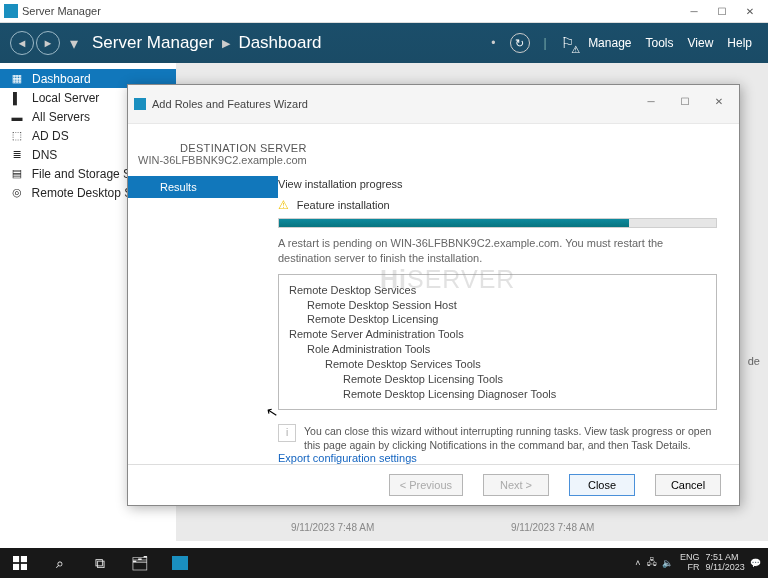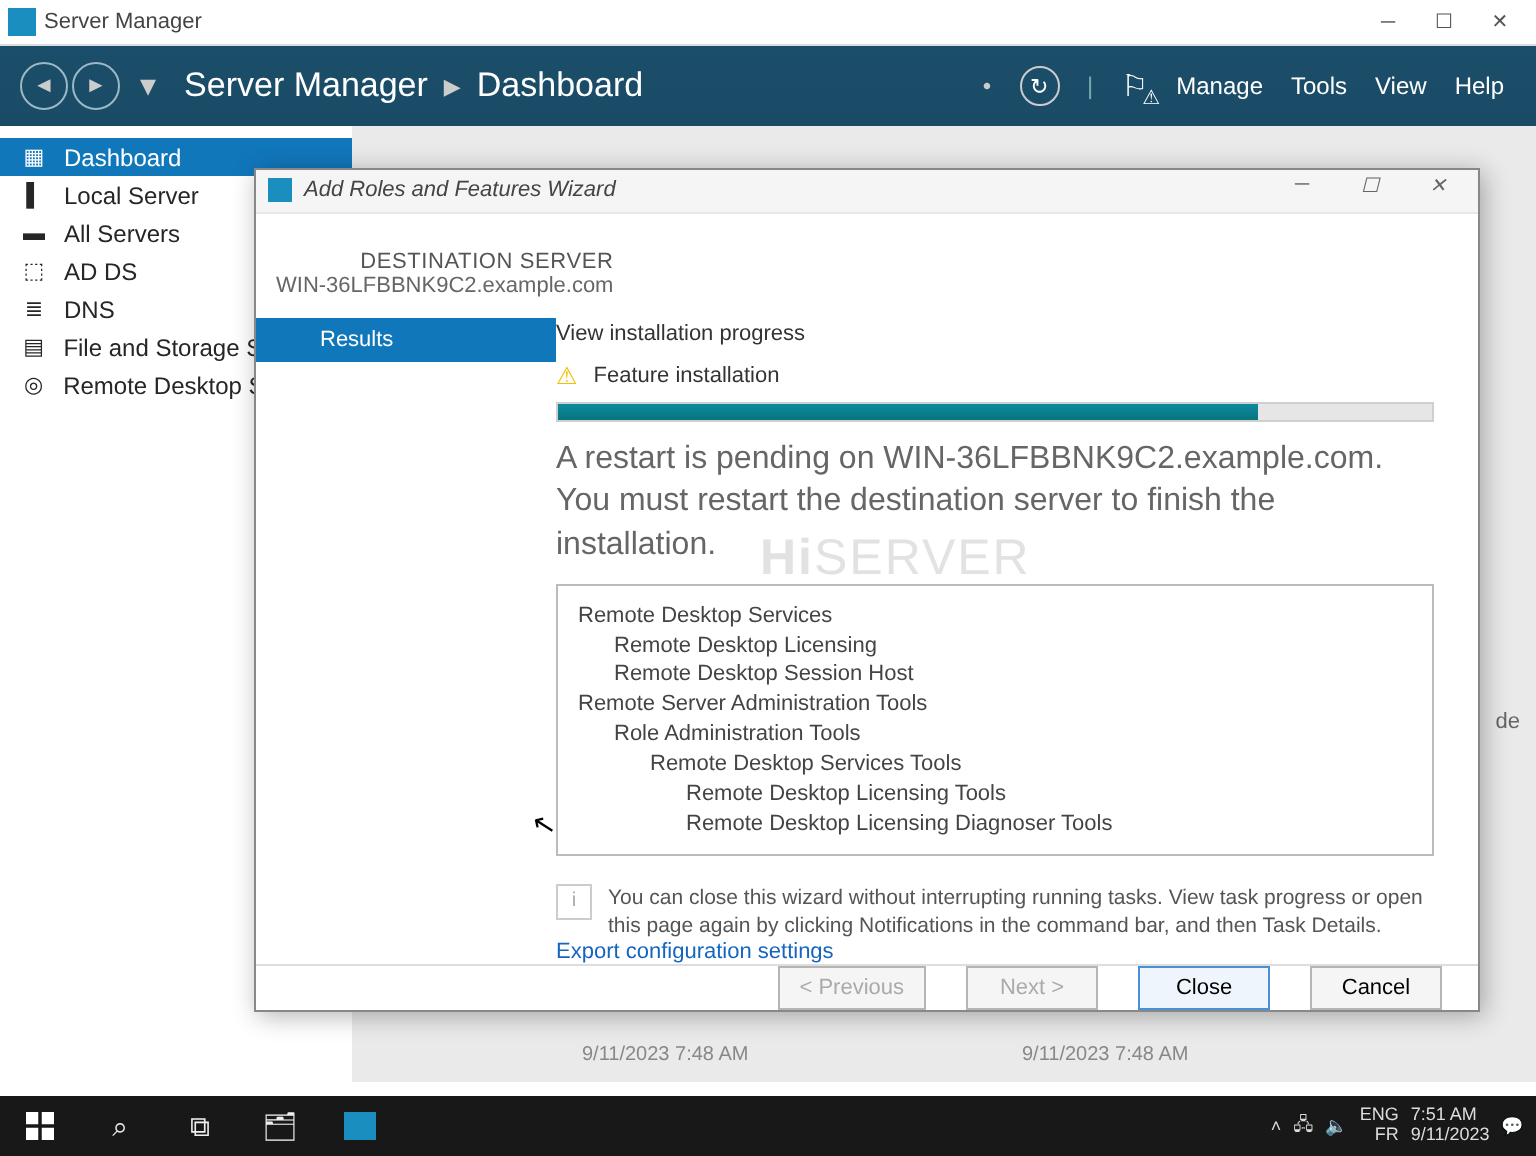--- a/index.html
+++ b/index.html
@@ -26,41 +26,41 @@
 .sidebar { width: 176px; background: #fff; padding-top: 6px; }
 .nav-item { display: flex; align-items: center; height: 19px; font-size: 12px; padding: 0 10px; gap: 8px; color: #262626; }
 .nav-item.active { background: #1177bb; color: #fff; }
 .nav-icon { width: 14px; height: 14px; display: inline-flex; align-items: center; justify-content: center; font-size: 11px; }
 
 .content { flex: 1; background: #eaeaea; position: relative; }
 
 .bpa { position: absolute; font-size: 12px; color: #333; }
 
 .dialog { position: absolute; left: 127px; top: 84px; width: 613px; height: 422px; background: #fff; border: 1px solid #888; box-shadow: 2px 2px 12px rgba(0,0,0,.3); display: flex; flex-direction: column; }
-.dlg-title { height: 40px; background: #f5f5f5; display: flex; align-items: center; padding: 0 6px; font-size: 11px; color: #444; gap: 6px; border-bottom: 1px solid #e8e8e8; font-style: italic; }
+.dlg-title { height: 40px; background: #f5f5f5; display: flex; align-items: center; padding: 0 6px; font-size: 11px; color: #444; gap: 6px; border-bottom: 1px solid #e8e8e8; }
 .dlg-title .spacer { flex: 1; }
 .dlg-title .winbtn { width: 28px; height: 16px; text-align: center; font-size: 10px; color: #666; }
 .cube { width: 12px; height: 12px; background: #1a8fbf; display: inline-block; }
 
 .dlg-head { display: flex; justify-content: space-between; padding: 18px 22px 10px 10px; }
 .dlg-heading { color: #1a8fbf; font-size: 19px; font-weight: 400; }
 .dest { text-align: right; font-size: 11px; color: #666; }
 .dest .b { color: #555; letter-spacing: .3px; }
 
 .dlg-body { flex: 1; display: flex; }
 .steps { width: 150px; }
 .step { font-size: 11px; color: #aaa; padding: 5px 32px; }
 .step.active { background: #1177bb; color: #fff; }
 
 .main { flex: 1; padding: 2px 22px 0 0; font-size: 11px; color: #333; }
 .progress-line { display: flex; align-items: center; gap: 8px; margin: 8px 0 6px; }
 .yi { color: #f0c000; font-size: 12px; }
 .pbar { height: 10px; background: #e6e6e6; border: 1px solid #cfcfcf; margin-bottom: 8px; position: relative; }
 .pbar .fill { position: absolute; left: 0; top: 0; bottom: 0; width: 80%; background: linear-gradient(#0d8a9e,#07747f); }
-.note { color: #666; font-size: 16px; line-height: 1.35; margin-bottom: 8px; }
+.note { color: #666; font-size: 11px; line-height: 1.35; margin-bottom: 8px; }
 
 .treebox { border: 1px solid #bbb; padding: 8px 10px; height: 136px; font-size: 11px; color: #444; }
 .t1 { margin: 0; }
 .t2 { margin-left: 18px; }
 .t3 { margin-left: 36px; }
 .t4 { margin-left: 54px; }
 .treebox div { line-height: 1.35; }
 
 .info-row { display: flex; gap: 8px; margin-top: 14px; font-size: 10.5px; color: #555; line-height: 1.35; }
 .info-icon { width: 18px; height: 18px; border: 1px solid #ccc; display: flex; align-items: center; justify-content: center; color: #aaa; font-size: 10px; flex-shrink: 0; }
@@ -187,22 +187,22 @@
       <div class="progress-line">
         <span class="yi">⚠</span>
         <span>Feature installation</span>
       </div>
       <div class="pbar">
           <div class="fill"></div>
         </div>
       <div class="note">A restart is pending on WIN-36LFBBNK9C2.example.com. You must restart the destination server to finish the installation.</div>
       <div class="treebox">
         <div class="t1">Remote Desktop Services</div>
+        <div class="t2">Remote Desktop Session Host</div>
         <div class="t2">Remote Desktop Licensing</div>
-        <div class="t2">Remote Desktop Session Host</div>
         <div class="t1">Remote Server Administration Tools</div>
         <div class="t2">Role Administration Tools</div>
         <div class="t3">Remote Desktop Services Tools</div>
         <div class="t4">Remote Desktop Licensing Tools</div>
         <div class="t4">Remote Desktop Licensing Diagnoser Tools</div>
       </div>
       <div class="info-row">
         <div class="info-icon">i</div>
         <div>You can close this wizard without interrupting running tasks. View task progress or open this page again by clicking Notifications in the command bar, and then Task Details.</div>
       </div>

